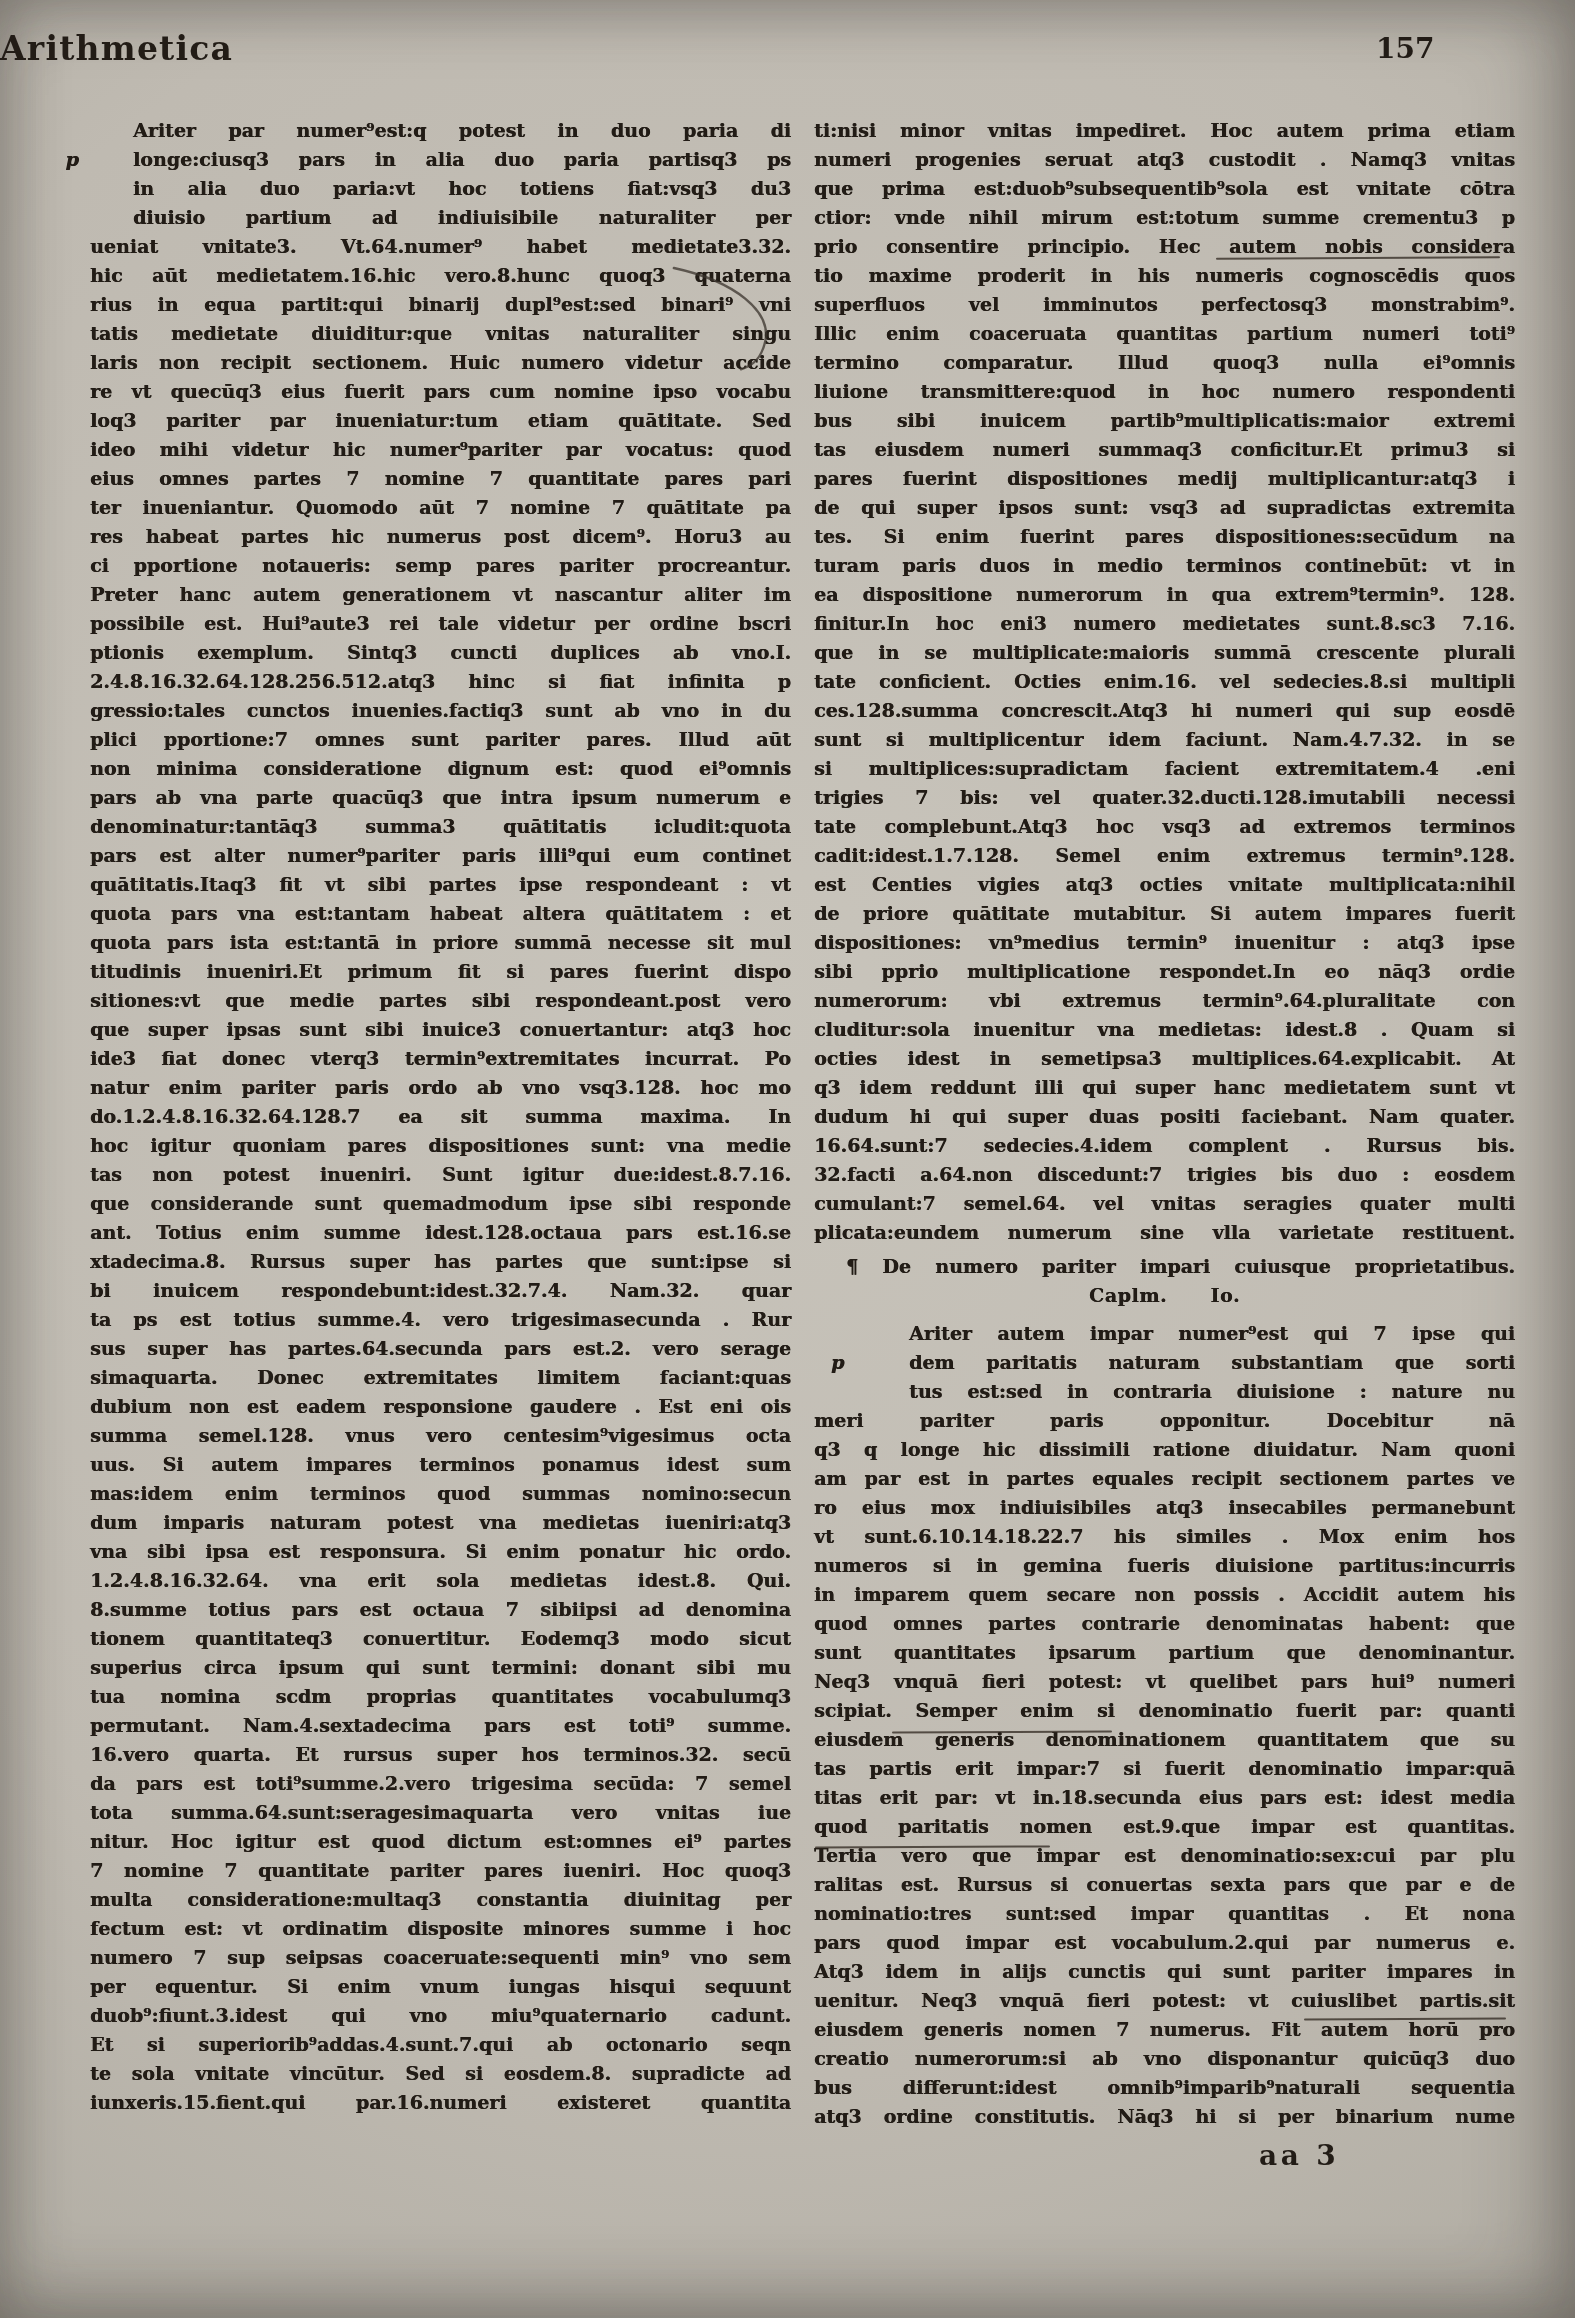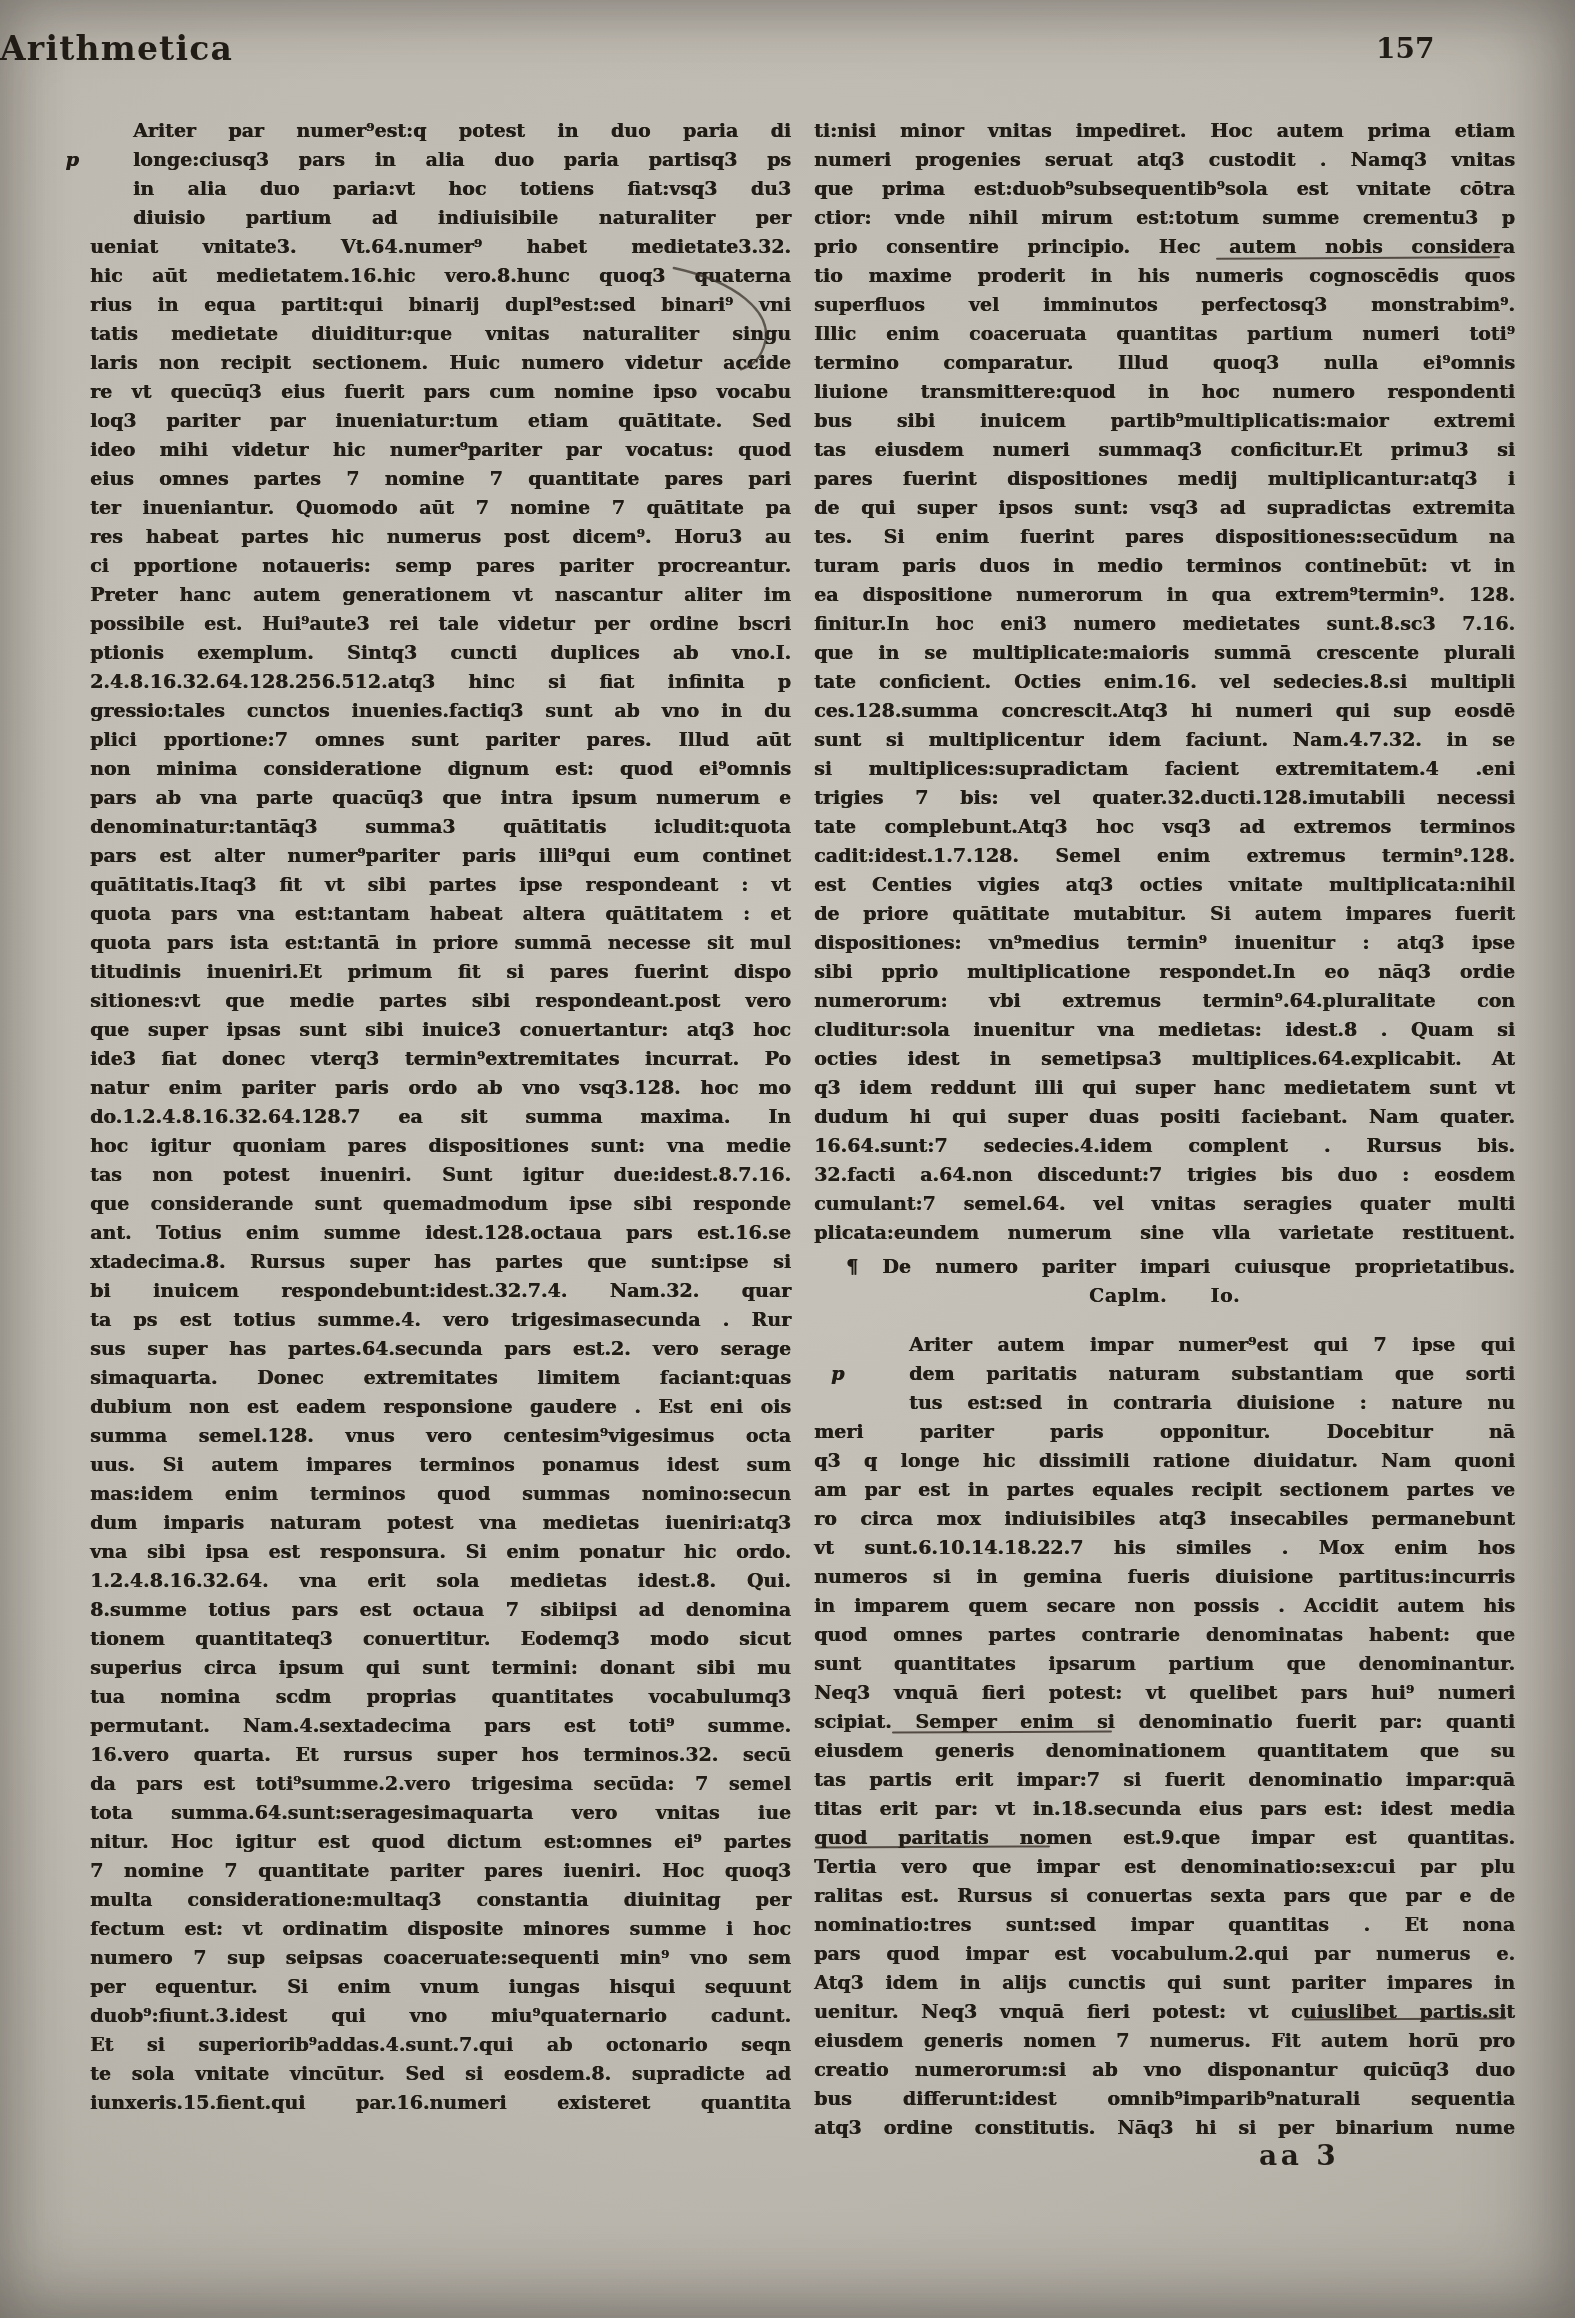--- a/index.html
+++ b/index.html
@@ -40,21 +40,21 @@
   .block { position:relative; }
   .indent4 { padding-left:43px; }
   .indent3 { padding-left:95px; }
 
   .margin-letter {
     position:absolute; font-size:19px; font-weight:700; font-style:italic;
   }
   .margin-letter.ml-left  { left:-24.4px; top:29px; }
   .margin-letter.ml-right { left:17px;  top:29px; }
 
-  .heading { margin-top:4.9px; margin-bottom:20px; }
+  .heading { margin-top:4.9px; margin-bottom:9px; }
   .heading-line1 { padding-left:32px; height:29px; white-space:nowrap; }
   .heading-line2 { text-align:center; height:29px; white-space:pre; letter-spacing:0.6px; }
 
   .signature {
     position:absolute; left:1259px; top:2139px;
     font-size:28px; font-weight:700; letter-spacing:3.7px;
   }
 
   .ink-underline {
     position:absolute; height:2.4px; border-radius:1.8px;
@@ -201,21 +201,21 @@
     <div class="block indent3">
       <span class="margin-letter ml-right">p</span>
     <div class="tline">Ariter autem impar numer⁹est qui 7 ipse qui</div>
         <div class="tline">dem paritatis naturam substantiam que sorti</div>
         <div class="tline">tus est:sed in contraria diuisione : nature nu</div>
       </div>
     <div class="block">
         <div class="tline">meri pariter paris opponitur. Docebitur nā</div>
         <div class="tline">q3 q longe hic dissimili ratione diuidatur. Nam quoni</div>
         <div class="tline">am par est in partes equales recipit sectionem partes ve</div>
-        <div class="tline">ro circa mox indiuisibiles atq3 insecabiles permanebunt</div>
+        <div class="tline">ro eius mox indiuisibiles atq3 insecabiles permanebunt</div>
         <div class="tline">vt sunt.6.10.14.18.22.7 his similes . Mox enim hos</div>
         <div class="tline">numeros si in gemina fueris diuisione partitus:incurris</div>
         <div class="tline">in imparem quem secare non possis . Accidit autem his</div>
         <div class="tline">quod omnes partes contrarie denominatas habent: que</div>
         <div class="tline">sunt quantitates ipsarum partium que denominantur.</div>
         <div class="tline">Neq3 vnquā fieri potest: vt quelibet pars hui⁹ numeri</div>
         <div class="tline">scipiat. Semper enim si denominatio fuerit par: quanti</div>
         <div class="tline">eiusdem generis denominationem quantitatem que su</div>
         <div class="tline">tas partis erit impar:7 si fuerit denominatio impar:quā</div>
         <div class="tline">titas erit par: vt in.18.secunda eius pars est: idest media</div>

